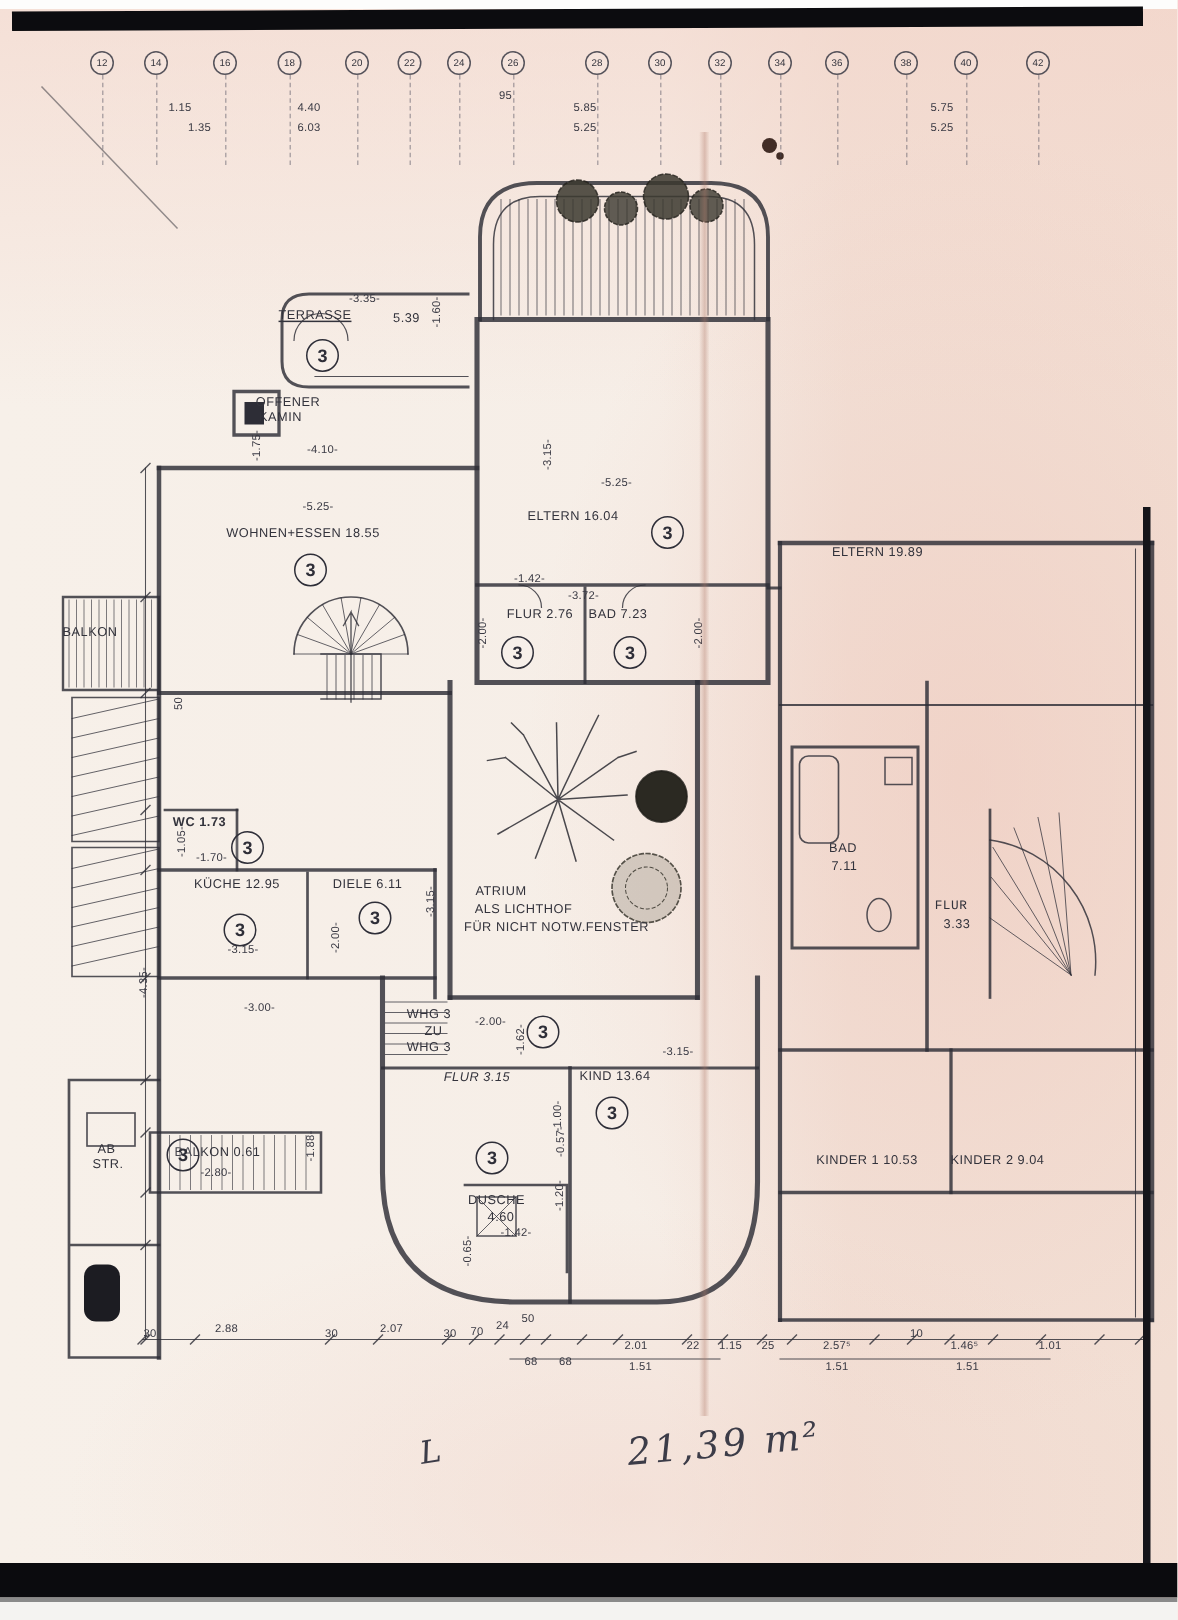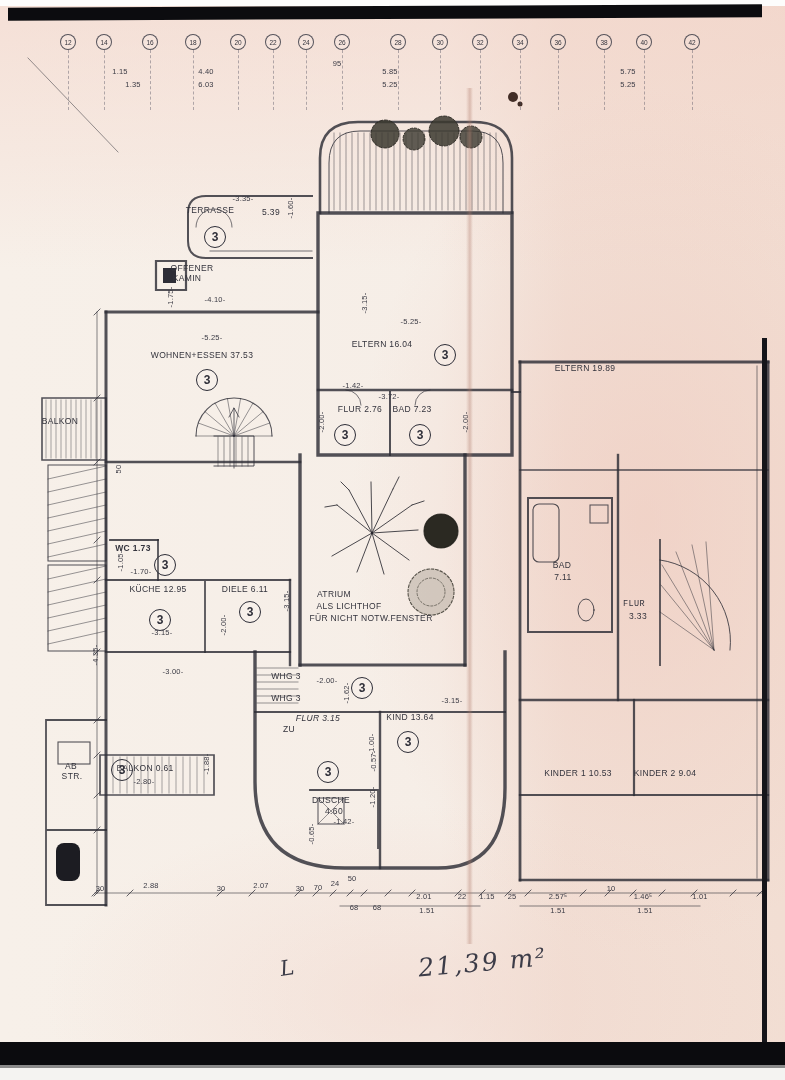--- a/index.html
+++ b/index.html
@@ -280,42 +280,42 @@
         </g>
       <path d="M757,366 V878" stroke-width=".7"></path>
 
       <path d="M28,58 L118,152" stroke-width="1" stroke-opacity=".5"></path>
       <circle cx="513" cy="97" r="5" fill="#422d26" stroke="none"></circle>
       <circle cx="520" cy="104" r="2.5" fill="#422d26" stroke="none"></circle>
     </g>
   </svg>
 
   <div id="labels-layer">
-      <span class="lbl room" style="left: 210px; top: 210px;">TERRASSE</span>
+      <span class="lbl room" style="left: 210px; top: 210px; text-decoration: underline;">TERRASSE</span>
       <span class="lbl room" style="left: 256px; top: 212px; padding-left: 30px;">5.39</span>
       <span class="lbl room" style="left: 192px; top: 268px;">OFFENER</span>
       <span class="lbl room" style="left: 187px; top: 278px;">KAMIN</span>
-      <span class="lbl room" style="left: 202px; top: 355px;">WOHNEN+ESSEN 37.53</span>
+      <span class="lbl room" style="left: 202px; top: 355px;">WOHNEN+ESSEN 18.55</span>
       <span class="lbl room" style="left: 382px; top: 344px;">ELTERN 16.04</span>
       <span class="lbl room" style="left: 585px; top: 368px;">ELTERN 19.89</span>
       <span class="lbl room" style="left: 60px; top: 421px;">BALKON</span>
       <span class="lbl room" style="left: 360px; top: 409px;">FLUR 2.76</span>
       <span class="lbl room" style="left: 412px; top: 409px;">BAD 7.23</span>
       <span class="lbl room" style="left: 133px; top: 548px; font-weight: bold;">WC 1.73</span>
       <span class="lbl room" style="left: 158px; top: 589px; text-align: right;">KÜCHE 12.95</span>
       <span class="lbl room" style="left: 245px; top: 589px;">DIELE 6.11</span>
       <span class="lbl room" style="left: 334px; top: 594px;">ATRIUM</span>
       <span class="lbl room" style="left: 349px; top: 606px;">ALS LICHTHOF</span>
       <span class="lbl room" style="left: 371px; top: 618px;">FÜR NICHT NOTW.FENSTER</span>
       <span class="lbl room" style="left: 562px; top: 565px;">BAD</span>
       <span class="lbl room" style="left: 563px; top: 577px;">7.11</span>
       <span class="lbl room" style="left: 634px; top: 604px; font-family: Liberation Mono, monospace;">FLUR</span>
       <span class="lbl room" style="left: 638px; top: 616px;">3.33</span>
       <span class="lbl room" style="left: 286px; top: 676px;">WHG 3</span>
-      <span class="lbl room" style="left: 289px; top: 687px; margin-top: 42px;">ZU</span>
+      <span class="lbl room" style="left: 289px; top: 687px;">ZU</span>
       <span class="lbl room" style="left: 286px; top: 698px;">WHG 3</span>
       <span class="lbl room" style="left: 318px; top: 718px; font-style: italic;">FLUR 3.15</span>
       <span class="lbl room" style="left: 410px; top: 717px;">KIND 13.64</span>
       <span class="lbl room" style="left: 331px; top: 800px;">DUSCHE</span>
       <span class="lbl room" style="left: 334px; top: 811px;">4.60</span>
       <span class="lbl room" style="left: 145px; top: 768px;">BALKON 0.61</span>
       <span class="lbl room" style="left: 578px; top: 773px;">KINDER 1 10.53</span>
       <span class="lbl room" style="left: 665px; top: 773px;">KINDER 2 9.04</span>
       <span class="lbl room" style="left: 71px; top: 766px;">AB</span>
       <span class="lbl room" style="left: 72px; top: 776px;">STR.</span>

